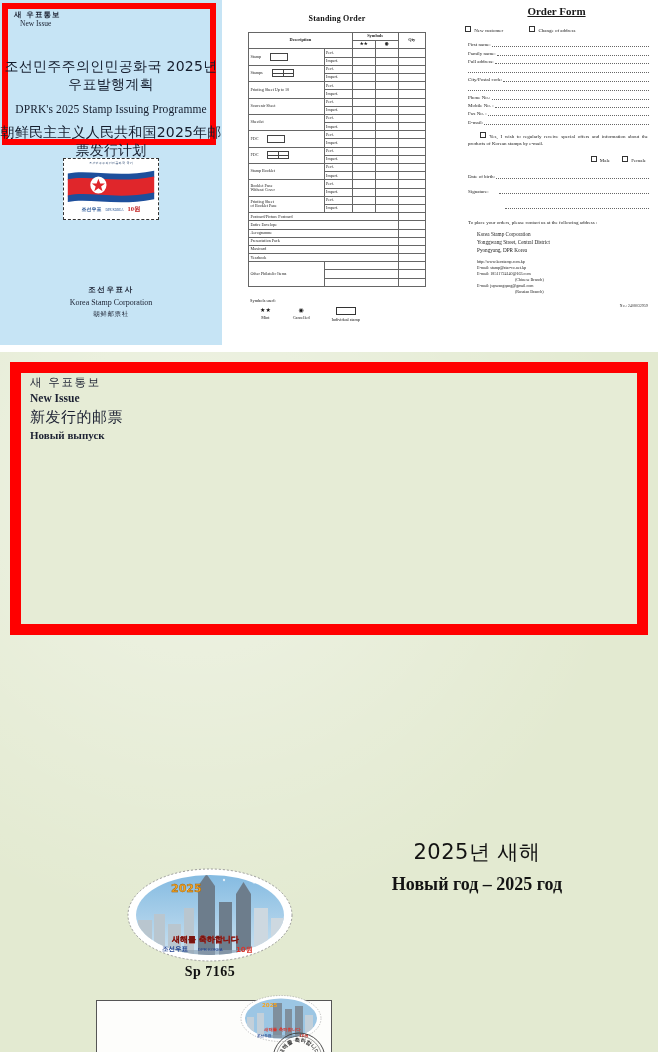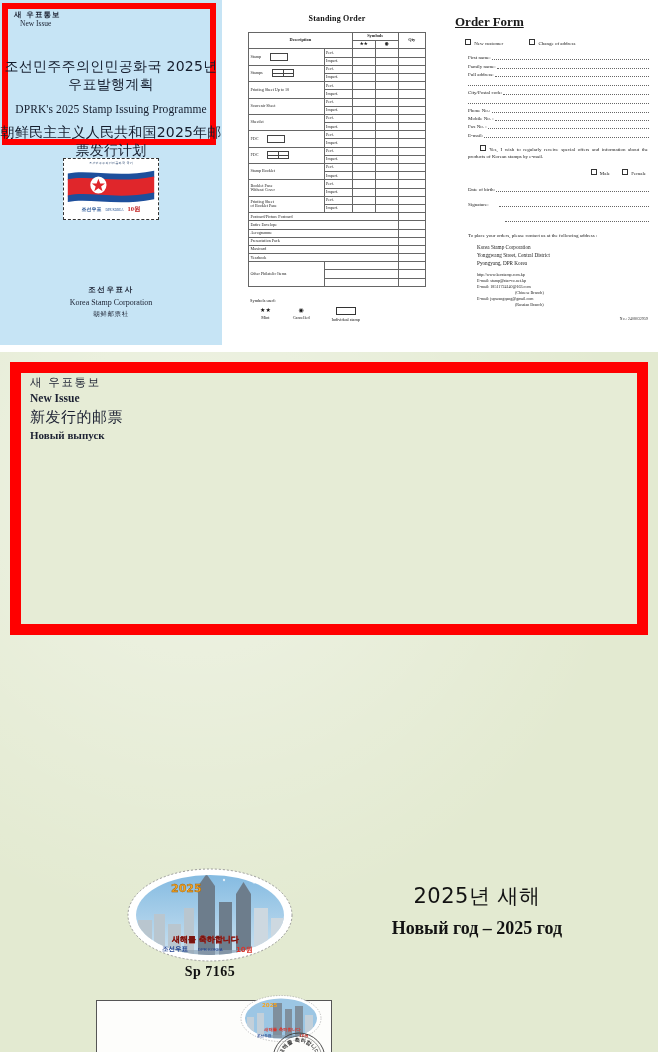--- a/index.html
+++ b/index.html
@@ -58,21 +58,21 @@
   .two-line{line-height:1.1;}
   #symbols-used{margin:11px 0 0 18px;font-size:4.4px;}
   #sym-legend{display:flex;margin:4px 0 0 28px;font-size:4.2px;text-align:center;gap:22px;}
   #sym-legend .g{display:flex;flex-direction:column;align-items:center;}
   #sym-legend .glyph{font-size:6px;line-height:1;margin-bottom:2px;}
   #sym-legend .box{width:18px;height:6.5px;border:.5px solid #333;margin-bottom:2px;}
 
   
   #orderform{position:absolute;left:455px;top:0;width:203px;height:352px;background:#fff;
              font-size:5px;color:#1a1a1a;}
-  #of-title{text-align:left;font-weight:bold;font-size:13px;text-decoration:underline;margin-top:14px;}
+  #of-title{text-align:center;font-weight:bold;font-size:11px;text-decoration:underline;margin-top:5px;}
   .of-checkrow{display:flex;gap:26px;margin:9px 0 0 10px;font-size:5px;}
   .cb{display:inline-block;width:4.2px;height:4.2px;border:.6px solid #333;margin-right:3px;
       vertical-align:-.3px;}
   .of-field{display:flex;align-items:flex-end;margin:0 9px 0 13px;font-size:5px;height:8.4px;}
   .of-field .lbl{white-space:nowrap;}
   .of-field .line{flex:1;border-bottom:.55px dotted #666;margin-left:1px;height:6.5px;}
   .of-blank{margin:0 9px 0 13px;border-bottom:.55px dotted #666;height:8.4px;}
   #of-optin{margin:7px 10px 0 13px;font-size:5px;line-height:1.45;text-align:justify;}
   #of-gender{display:flex;justify-content:flex-end;gap:12px;margin:9px 12px 0 0;font-size:5px;}
   #of-contact-intro{margin:10px 10px 0 13px;font-size:5px;line-height:1.4;text-align:justify;}
@@ -95,21 +95,21 @@
   #news-head .en{font-size:11.5px;font-weight:bold;}
   #news-head .zh{font-family:"DejaVu Sans",sans-serif;font-size:15px;letter-spacing:.5px;}
   #news-head .ru{font-size:11px;font-weight:bold;}
 
   
   #oval-stamp{position:absolute;left:124px;top:516px;width:172px;height:94px;}
   #oval-stamp svg{display:block;}
   #sp-code{position:absolute;left:124px;top:612px;width:172px;text-align:center;
            font-size:14px;font-weight:bold;letter-spacing:.5px;}
 
-  #ny-titles{position:absolute;left:357px;top:486px;width:240px;text-align:center;color:#131313;margin-top:44px;}
+  #ny-titles{position:absolute;left:357px;top:486px;width:240px;text-align:center;color:#131313;}
   #ny-titles .ko{font-family:"DejaVu Sans",sans-serif;font-size:21px;letter-spacing:.5px;margin-bottom:8px;}
   #ny-titles .en{font-size:19px;font-weight:bold;margin-bottom:9px;}
   #ny-titles .zh{font-family:"DejaVu Sans",sans-serif;font-size:18px;letter-spacing:1px;margin-bottom:9px;}
   #ny-titles .ru{font-size:18px;font-weight:bold;}
 
   
   #fdc{position:absolute;left:96px;top:648px;width:236px;height:153px;
        background:#fdfdfb;border:1px solid #555;box-sizing:border-box;}
   #fdc .env-stamp{position:absolute;right:8px;top:-6px;width:84px;height:47px;}
   #fdc .pm-a{position:absolute;right:4px;top:30px;width:56px;height:56px;}

